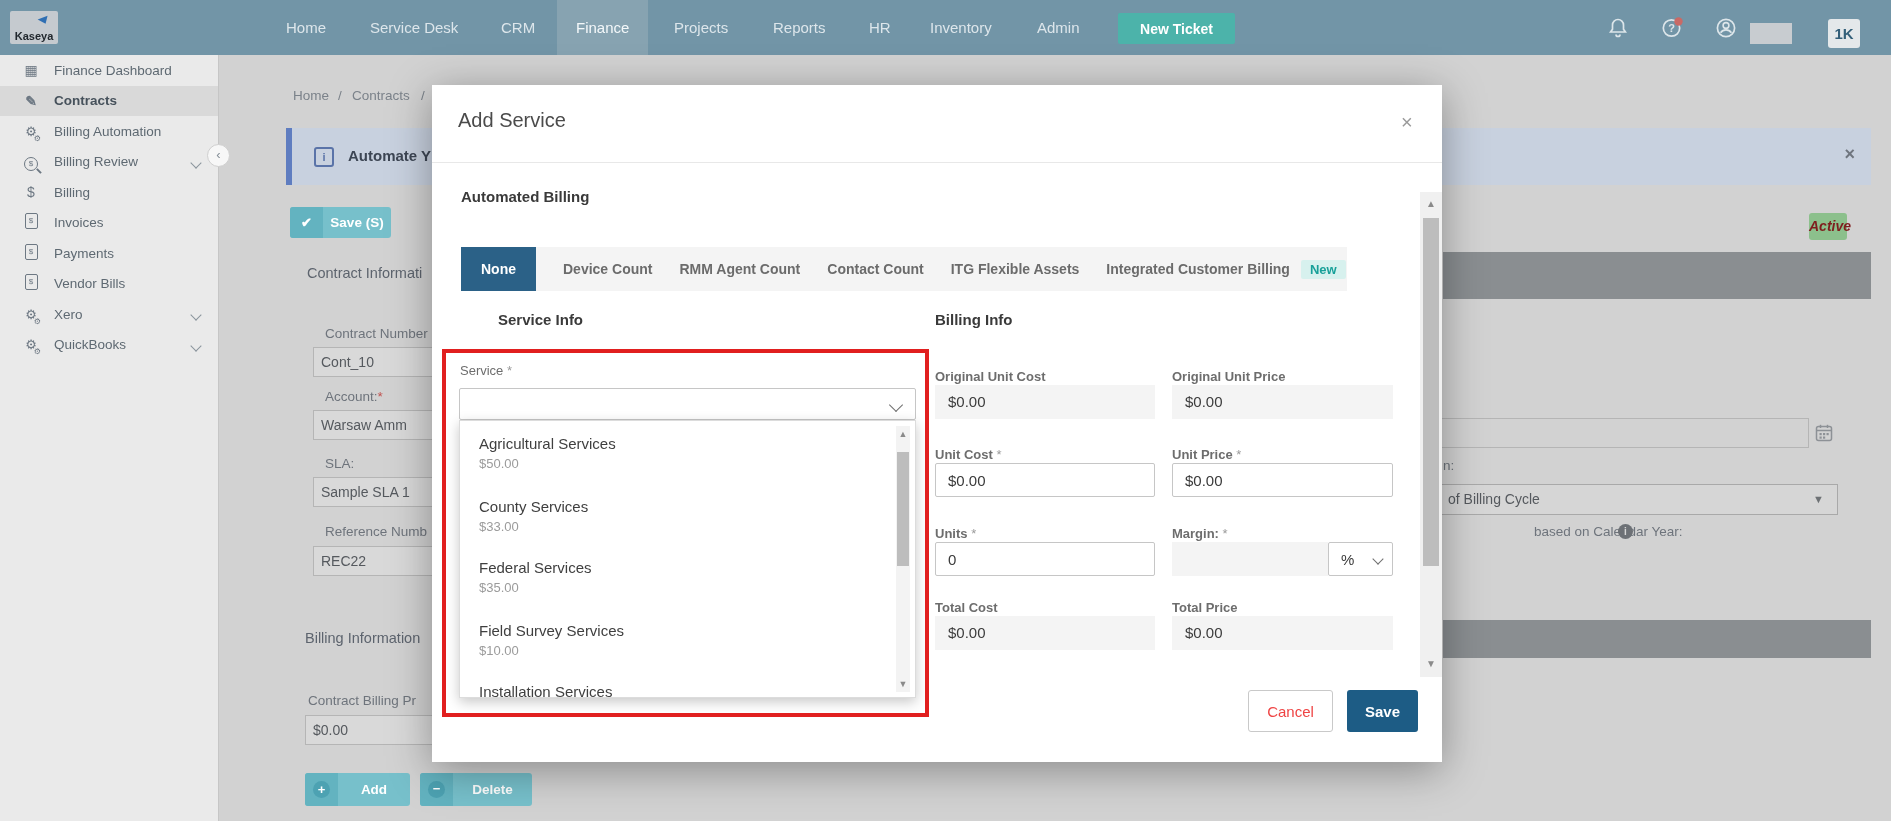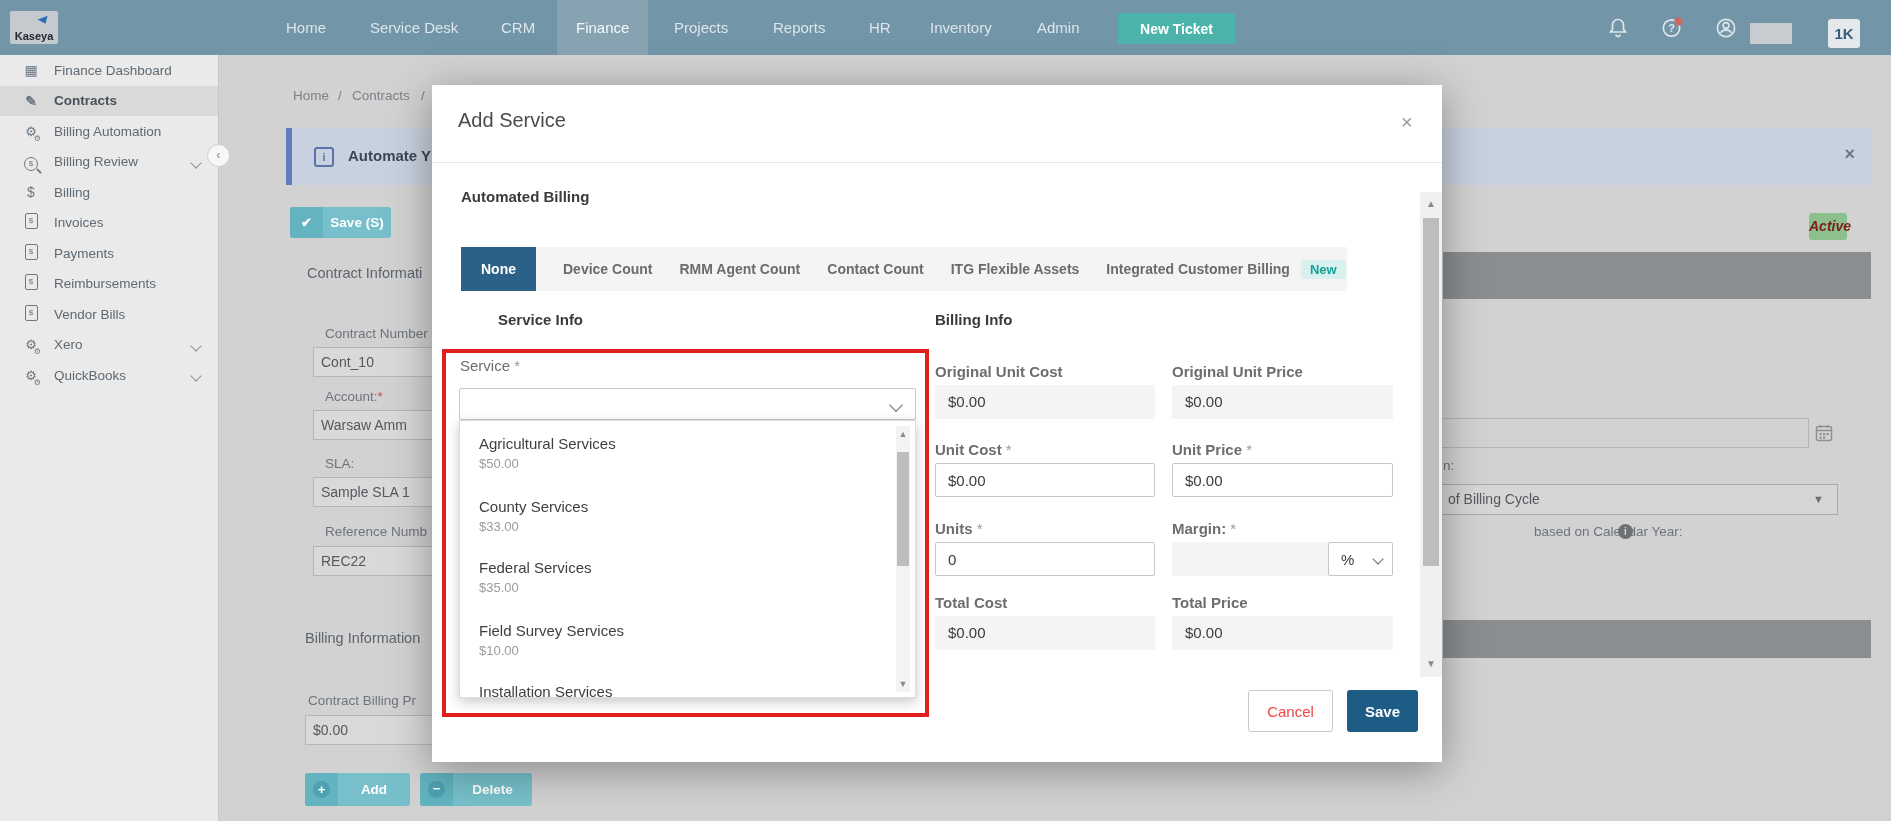--- a/index.html
+++ b/index.html
@@ -49,21 +49,21 @@
   
   .modal{position:absolute;left:432px;top:85px;width:1010px;height:677px;background:#fff;box-shadow:0 8px 40px rgba(0,0,0,.35);z-index:5;}
   .m-title{position:absolute;left:26px;top:24px;font-size:20px;color:#4b4b4b;}
   .m-x{position:absolute;left:969px;top:26px;color:#9a9a9a;font-size:20px;}
   .m-div{position:absolute;left:0;top:77px;width:100%;border-top:1px solid #e8e8e8;}
   .m-h{position:absolute;font-weight:bold;font-size:15px;color:#3a3a3a;}
   .tabstrip{position:absolute;left:29px;top:162px;width:886px;height:44px;background:#f4f4f4;display:flex;align-items:center;}
   .tab{color:#6b6b6b;font-weight:bold;font-size:14px;margin-left:27px;white-space:nowrap;}
   .tab.active{margin-left:0;background:#2b6187;color:#fff;align-self:stretch;display:flex;align-items:center;padding:18px 20px;}
   .new-badge{margin-left:11px;background:#d7f1ee;color:#18a099;font-weight:bold;font-size:13px;padding:2px 9px;border-radius:2px;}
-  .f-label{position:absolute;color:#6d6d6d;font-size:15px;font-weight:bold;white-space:nowrap;}
+  .f-label{position:absolute;color:#6d6d6d;font-size:13px;font-weight:bold;white-space:nowrap;margin-top:6px;}
   .f-label .ast{color:#9a9a9a;font-weight:normal;}
   .inp{position:absolute;border:1px solid #c6c6c6;border-radius:2px;background:#fff;box-sizing:border-box;color:#3a3a3a;font-size:15px;line-height:32px;padding-left:12px;}
   .dis{position:absolute;background:#f4f4f4;border:none;box-sizing:border-box;color:#3c3c3c;font-size:15px;line-height:33px;padding-left:13px;}
   .sel-chev{position:absolute;right:14px;top:11px;width:9px;height:9px;border-right:1.8px solid #6f6f6f;border-bottom:1.8px solid #6f6f6f;transform:rotate(45deg);}
   .list{position:absolute;left:27px;top:335px;width:457px;height:278px;background:#fff;border:1px solid #dcdcdc;box-shadow:0 4px 12px rgba(0,0,0,.22);box-sizing:border-box;overflow:hidden;}
   .opt{position:absolute;left:19px;}
   .opt-name{font-size:15px;color:#3f3f3f;}
   .opt-price{font-size:13px;color:#9b9b9b;margin-top:4px;}
   .vscroll{position:absolute;background:#f0f0f0;}
   .vthumb{position:absolute;background:#bdbdbd;}
@@ -133,24 +133,20 @@
       <span class="side-ico">$</span>
       <span>Billing</span>
     </div>
     <div class="side-item">
       <span class="side-ico"><span class="doc-icon"></span></span>
       <span>Invoices</span>
     </div>
     <div class="side-item">
       <span class="side-ico"><span class="doc-icon"></span></span>
       <span>Payments</span>
-    </div>
-    <div class="side-item">
-      <span class="side-ico"><span class="doc-icon"></span></span>
-      <span>Reimbursements</span>
     </div>
     <div class="side-item">
       <span class="side-ico"><span class="doc-icon"></span></span>
       <span>Vendor Bills</span>
     </div>
     <div class="side-item">
       <span class="side-ico gears">⚙</span>
       <span>Xero</span>
       <span class="chev side-chev"></span>
     </div>

